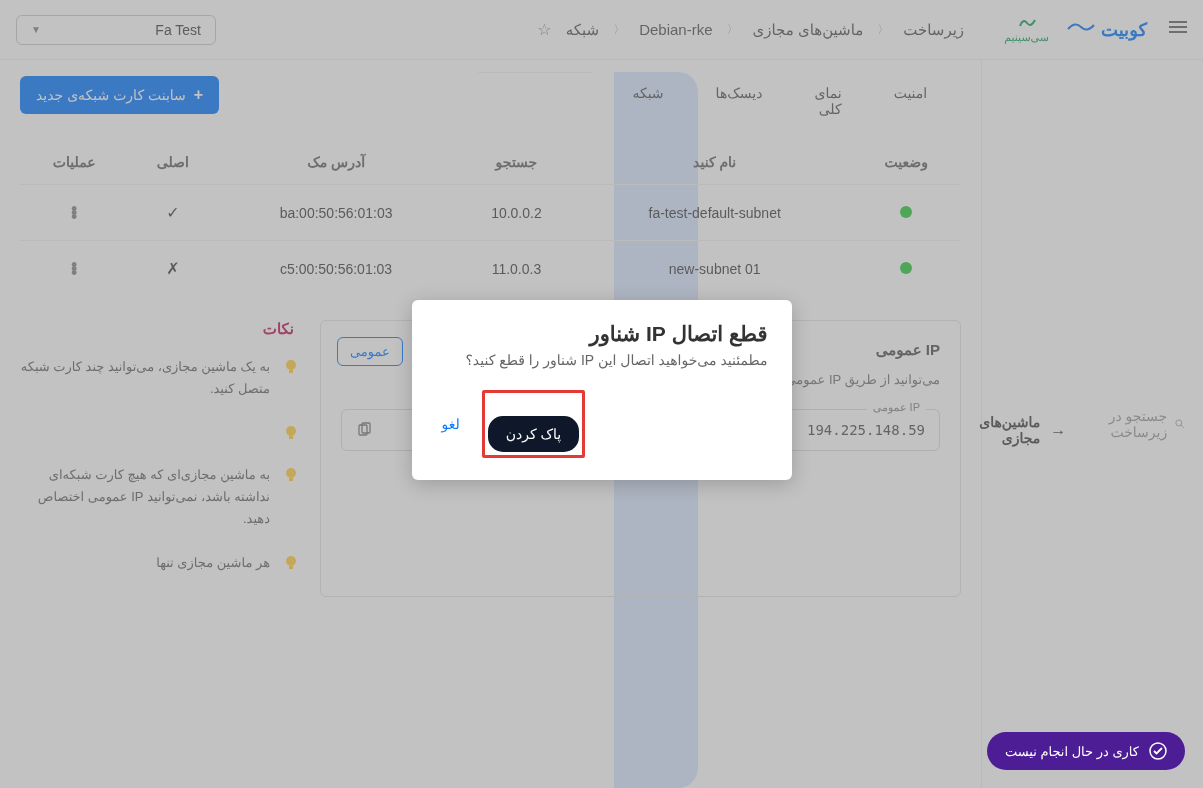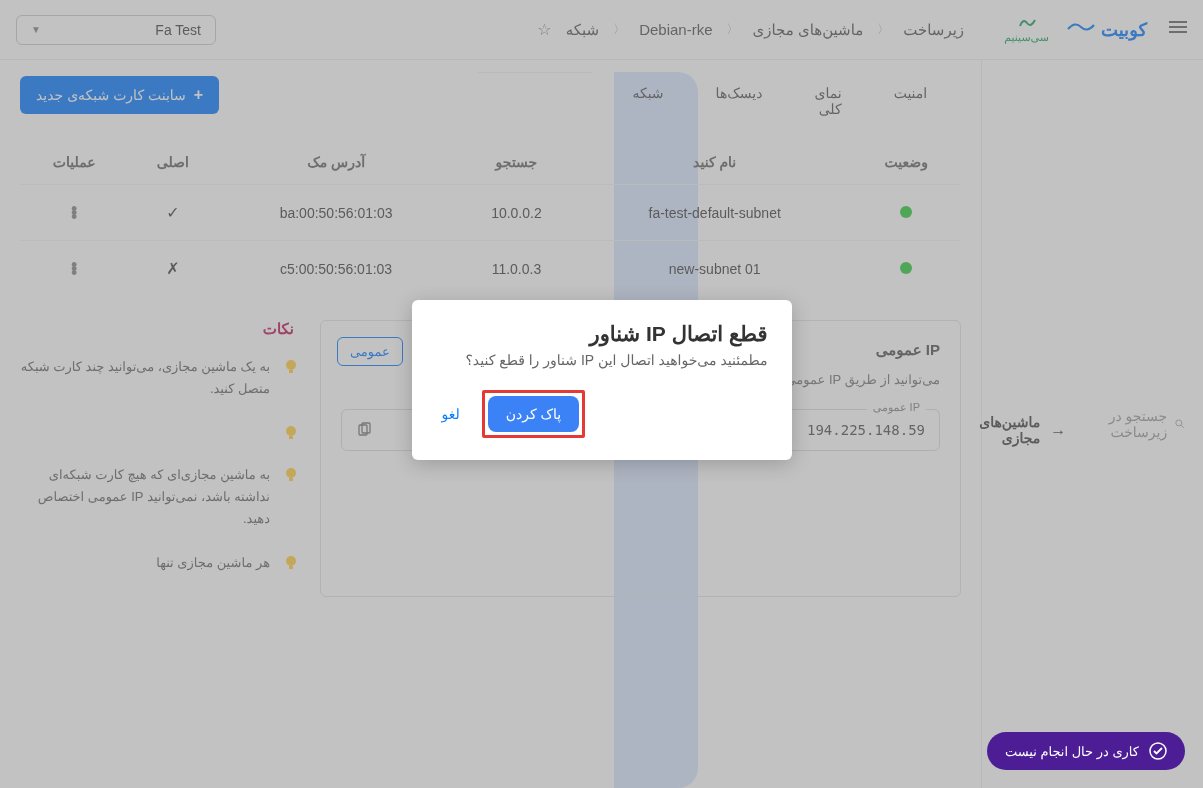--- a/index.html
+++ b/index.html
@@ -63,21 +63,21 @@
 .tip { display:flex; gap:12px; margin-bottom:22px; font-size:13px; color:#666; line-height:1.7; }
 .bulb { width:18px; height:18px; flex-shrink:0; margin-top:2px; }
 
 
 .overlay { position:absolute; inset:0; background:rgba(120,120,120,0.45); display:flex; align-items:flex-start; justify-content:center; padding-top:300px; }
 .modal { width:380px; background:#fff; border-radius:6px; padding:22px 24px; box-shadow:0 4px 20px rgba(0,0,0,.2); }
 .modal h3 { font-size:21px; color:#333; margin-bottom:6px; }
 .modal p { font-size:14px; color:#666; margin-bottom:22px; }
 .modal-actions { display:flex; gap:16px; justify-content:flex-start; align-items:center; flex-direction:row-reverse; }
 .m-cancel { color:#0a7bff; font-size:14px; cursor:pointer; background:none; border:none; padding:8px 6px; }
-.m-confirm { background:#3b82f6; color:#fff; border:none; border-radius:8px; padding:10px 18px; font-size:14px; cursor:pointer; }
+.m-confirm { background:#0f172a; color:#fff; border:none; border-radius:15px; padding:10px 18px; font-size:14px; cursor:pointer;margin-top:20px; }
 .m-confirm-hl { border:3px solid #e53935; padding:3px; border-radius:2px; display:inline-block; }
 
 
 .job-pill { position:absolute; bottom:18px; right:18px; background:#4c1d95; color:#fff; border-radius:22px; padding:10px 18px; font-size:13px; display:flex; align-items:center; gap:10px; z-index:5; }
 .job-ic { width:18px; height:18px; }
 
 svg { display:block; }
 </style>
 </head>
 <body>

